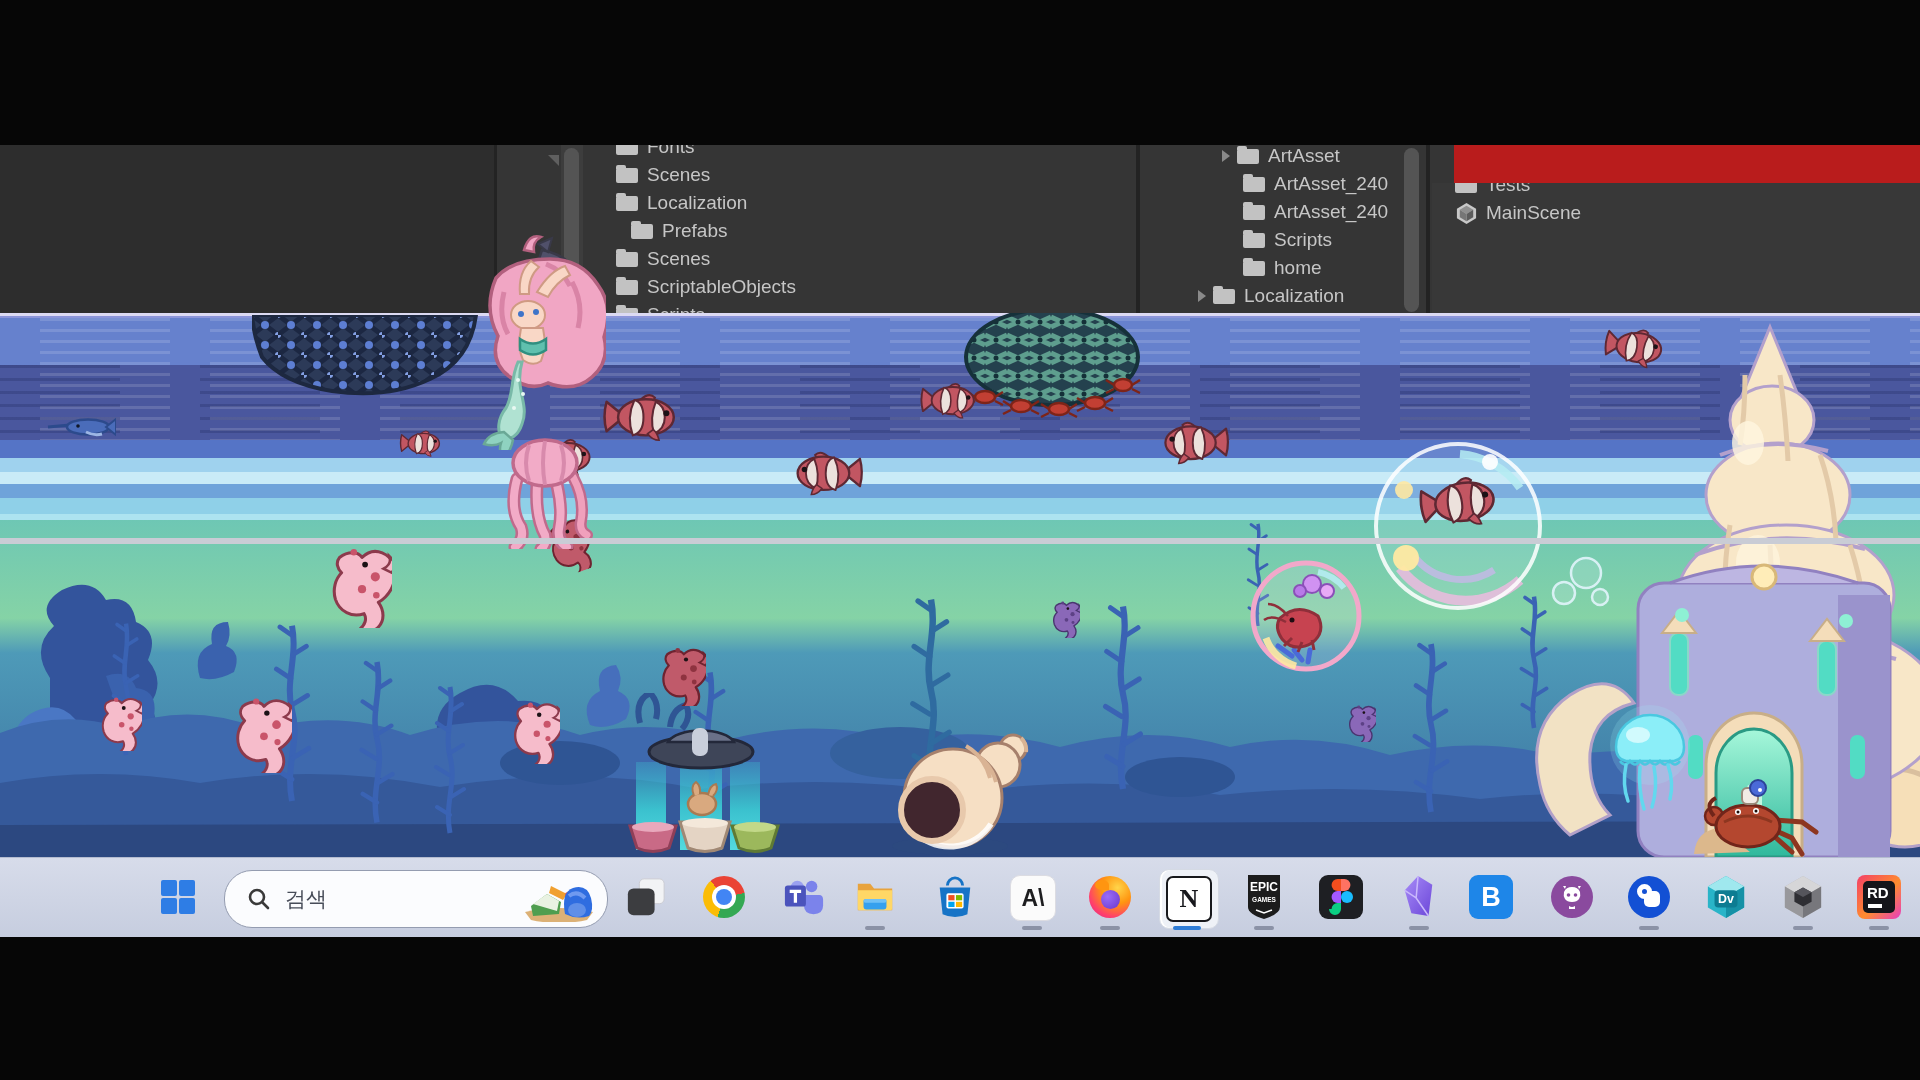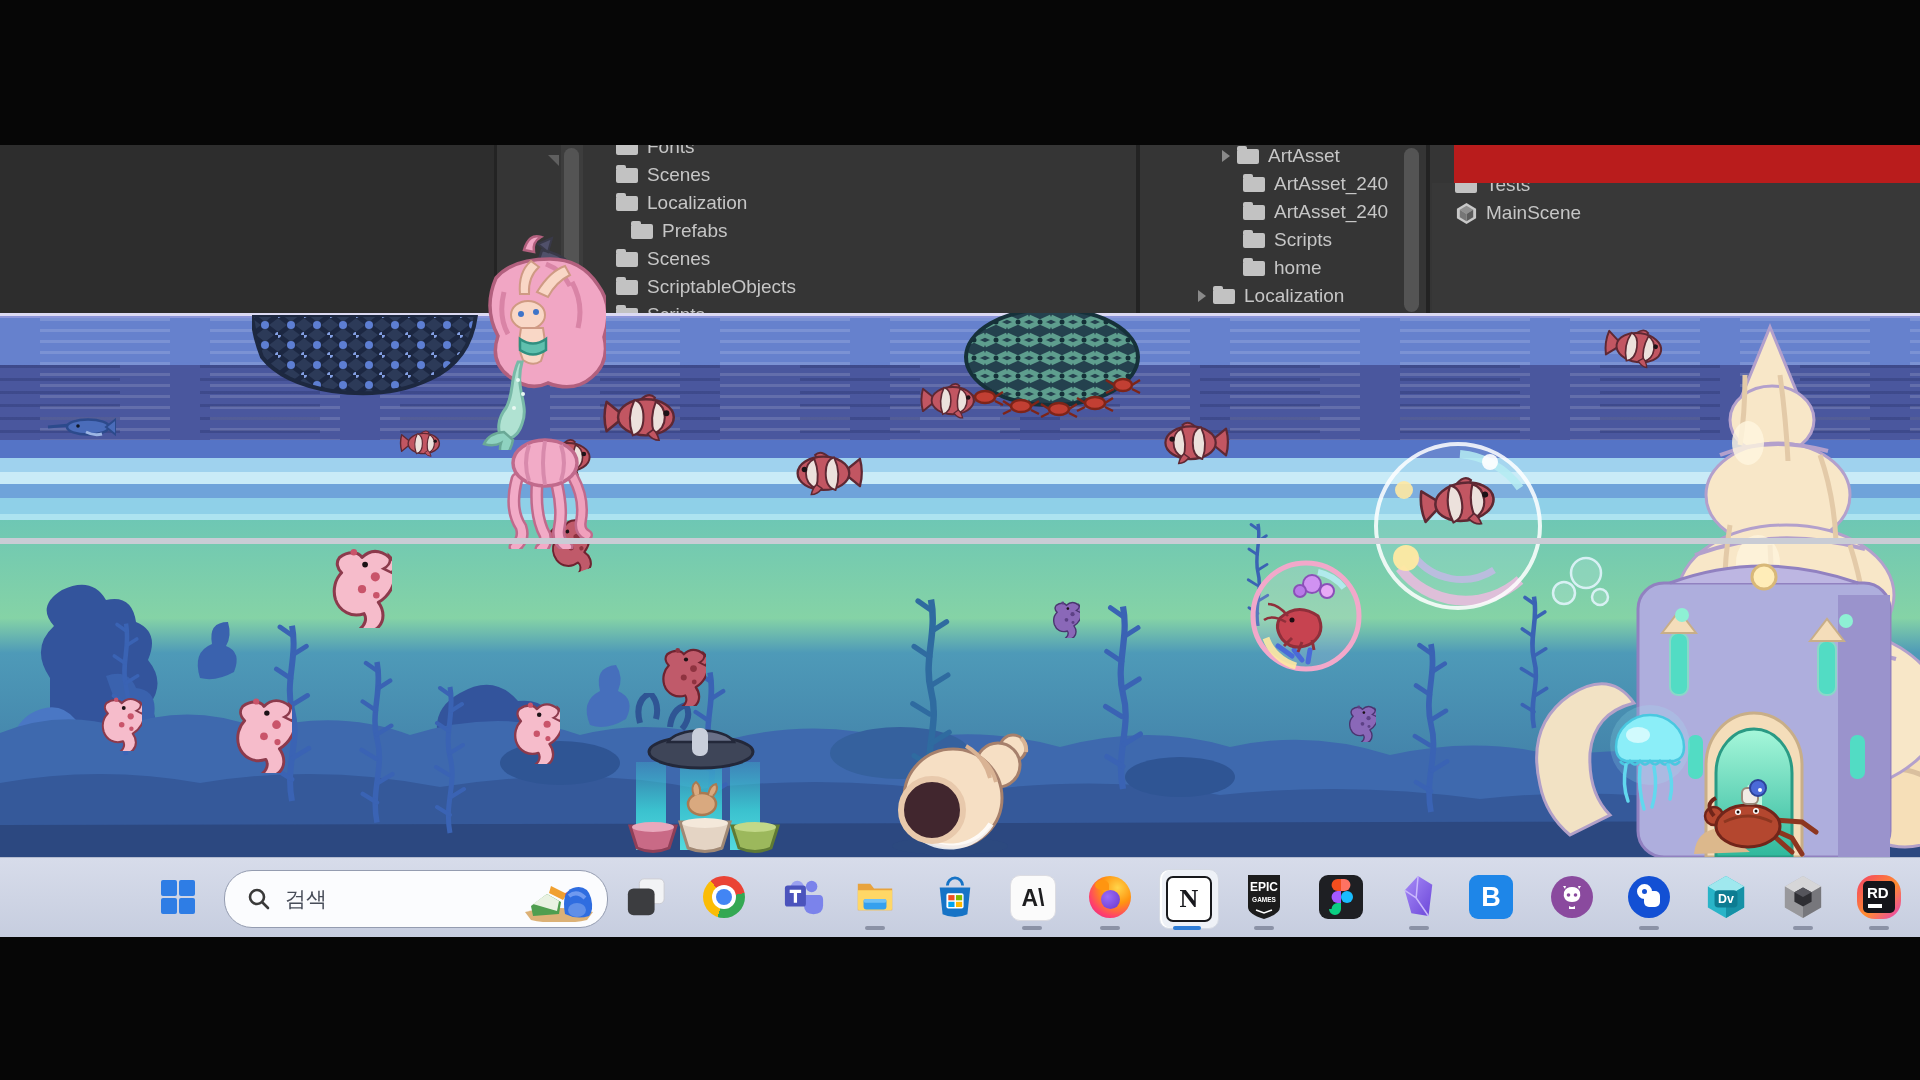--- a/index.html
+++ b/index.html
@@ -663,21 +663,21 @@
     <svg width="42" height="44" viewBox="0 0 44 46">
       <polygon points="22,1 41,12 41,34 22,45 3,34 3,12" fill="#b9b9bc"></polygon>
       <polygon points="22,1 41,12 22,23 3,12" fill="#d6d6d8"></polygon>
       <polygon points="41,12 41,34 22,45 22,23" fill="#77777c"></polygon>
       <polygon points="3,12 22,23 22,45 3,34" fill="#98989c"></polygon>
       <polygon points="22,13 31,18 31,28 22,33 13,28 13,18" fill="#2e2e33"></polygon>
       <polygon points="22,13 31,18 22,23 13,18" fill="#55555c"></polygon>
     </svg>
   </div>
 
-  <div class="tbicon" style="left:1857px;border-radius:18px;background:url(#) ,linear-gradient(135deg,#f43f68,#ff8c2e 55%,#e83cc0)">
+  <div class="tbicon" style="left:1857px;border-radius:8px;background:url(#) ,linear-gradient(135deg,#f43f68,#ff8c2e 55%,#e83cc0)">
     <div style="width:32px;height:32px;background:#15151a;border-radius:5px;position:relative">
       <span style="position:absolute;left:4px;top:3px;font-weight:bold;font-size:15px;color:#fff">RD</span>
       <div style="position:absolute;left:5px;top:23px;width:14px;height:3.5px;background:#fff"></div>
     </div>
   </div>
 
   <div class="rundash" style="left:865px"></div>
   <div class="rundash" style="left:1022px"></div>
   <div class="rundash" style="left:1100px"></div>
   <div class="rundash" style="left:1173px;width:28px;background:#2e7cd6"></div>

